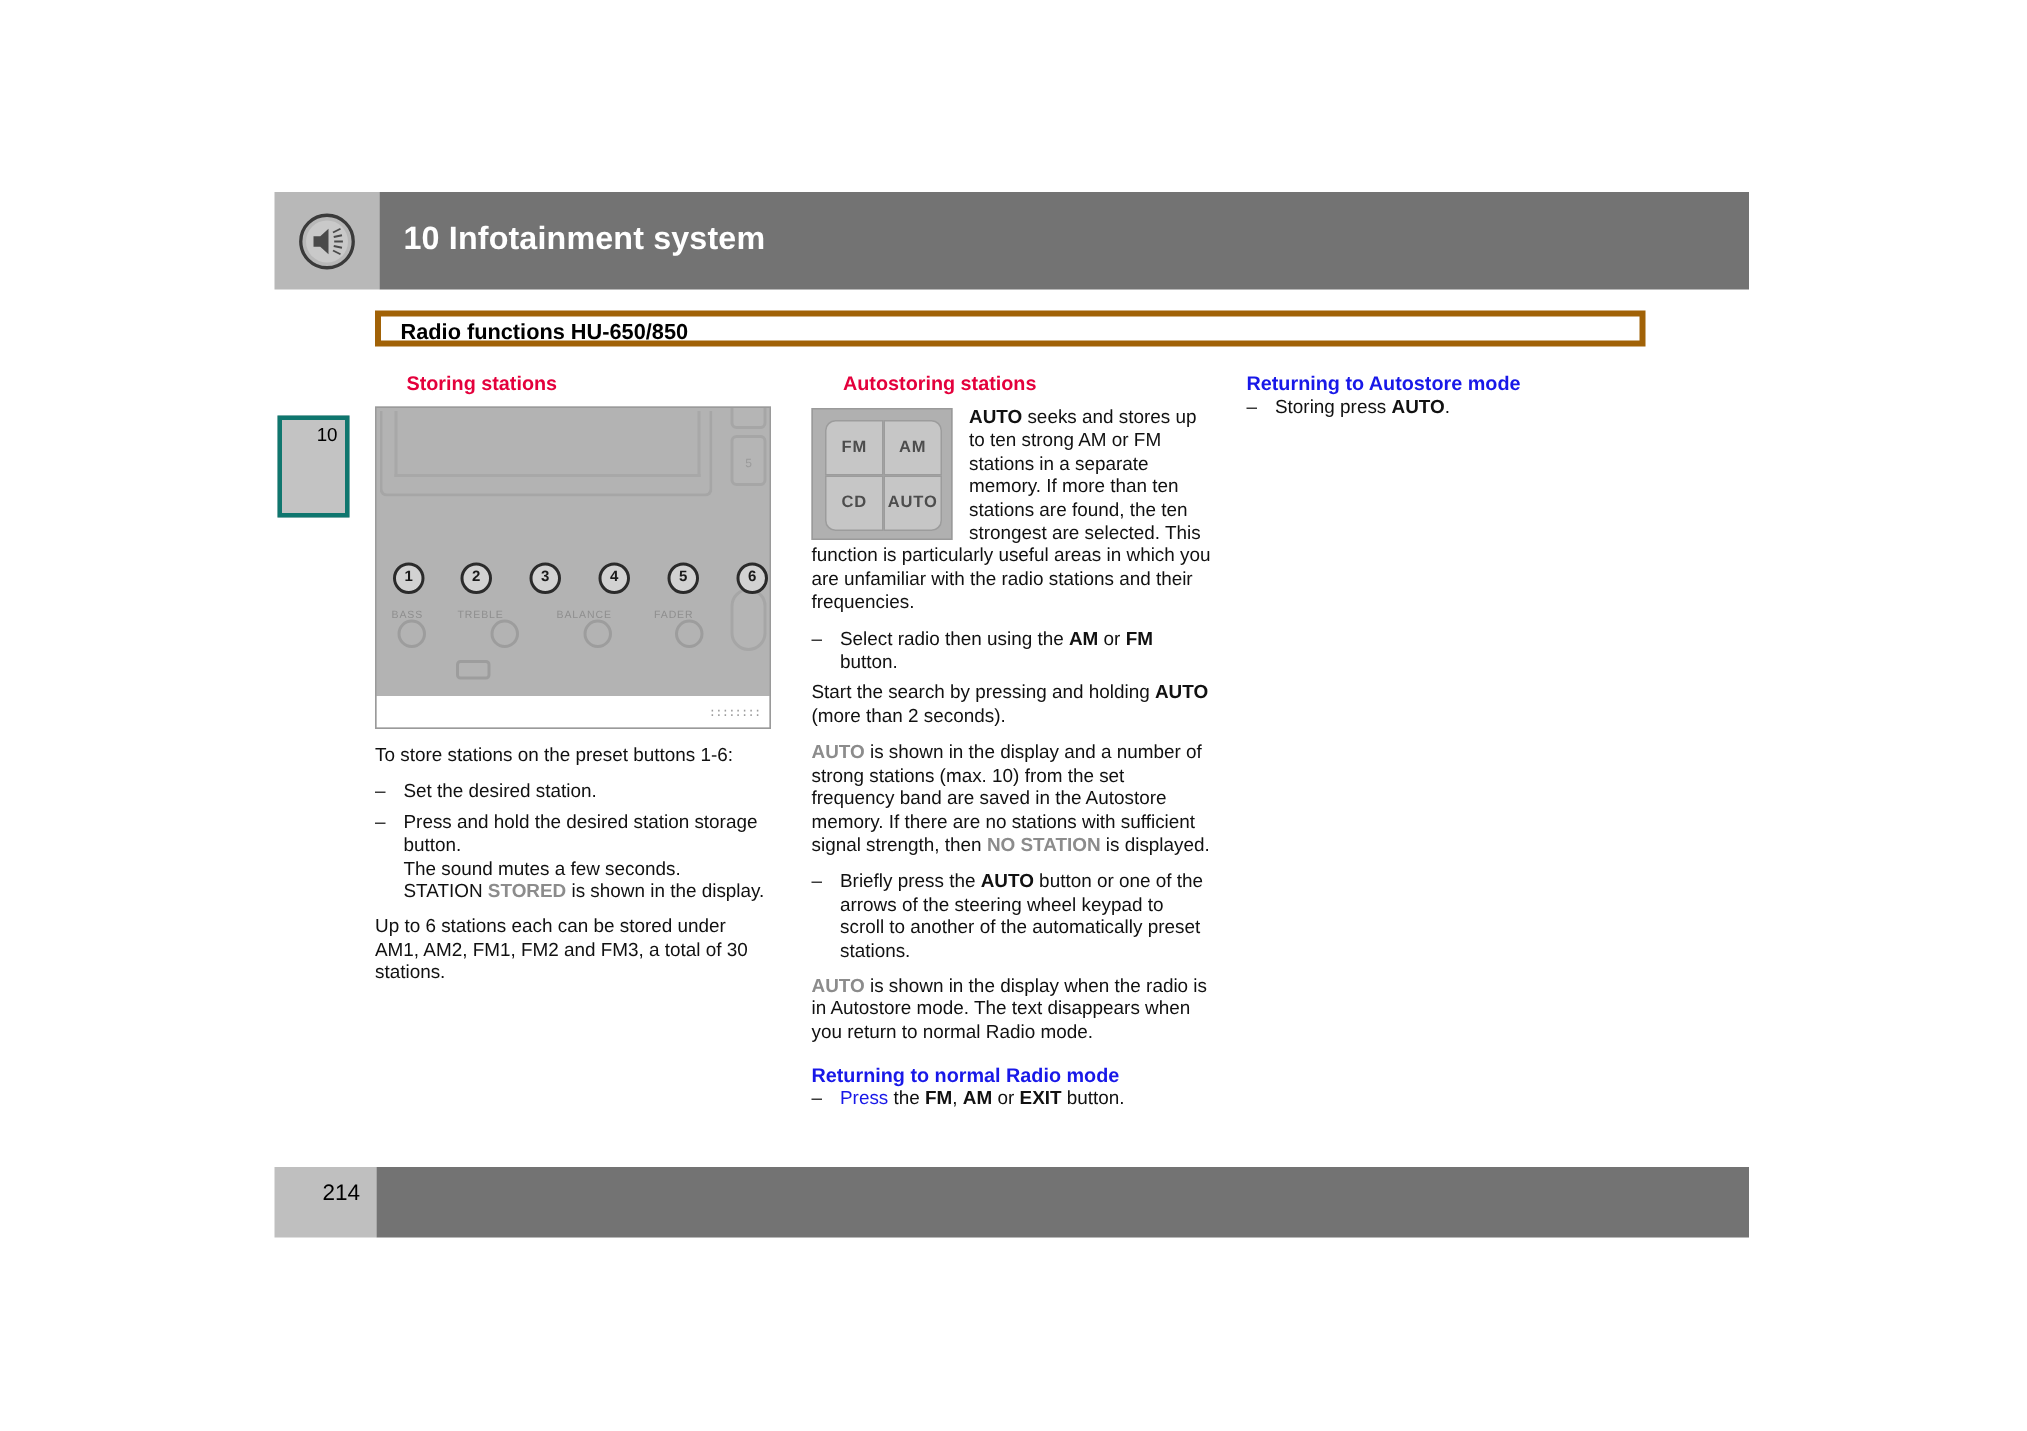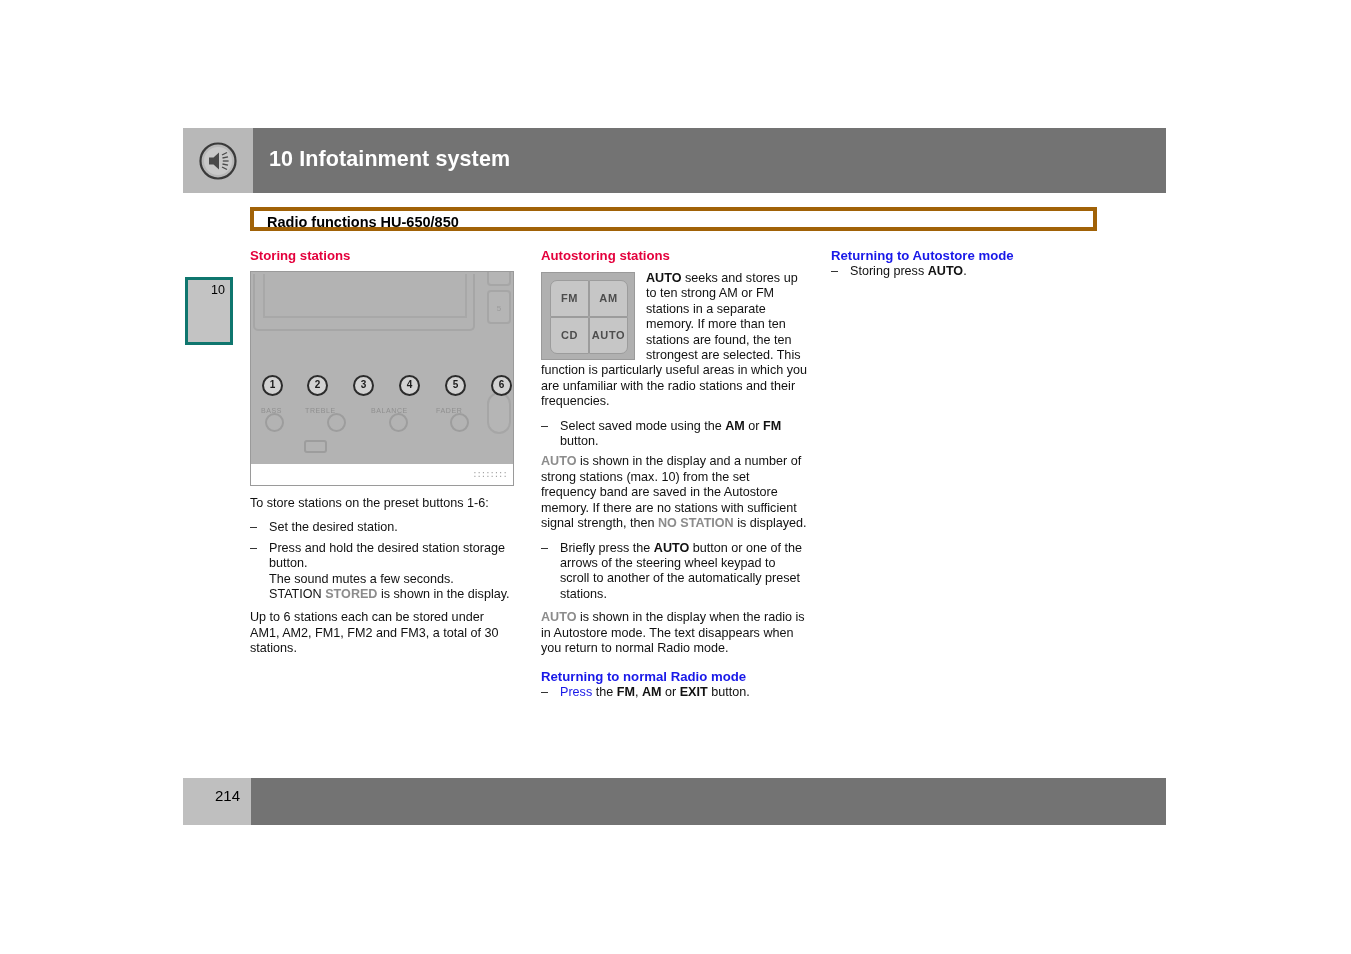--- a/index.html
+++ b/index.html
@@ -140,21 +140,21 @@
   .col-left  { left: 250px; width: 266px; }
   .col-mid   { left: 541px; width: 266px; }
   .col-right { left: 831px; width: 266px; }
 
   h3.sec-head {
     margin: 0 0 8px 0;
     font-size: 13.2px;
     font-weight: bold;
     line-height: 15px;
   }
-  h3.red  { color: #e4003c; }
+  h3.red  { color: #e4003c; margin-left: 21px; }
   h3.blue { color: #1818e8; }
   h3.blue.tight { margin-bottom: 1px; }
 
   p {
     margin: 0 0 9px 0;
   }
 
   .bullet {
     position: relative;
     padding-left: 19px;
@@ -413,23 +413,24 @@
           <div class="kp-key bl">CD</div>
           <div class="kp-key br">AUTO</div>
         </div>
       </div>
     </div>
 
     <p><b>AUTO</b><span> seeks and stores up to ten strong AM or FM stations in a separate memory. If more than ten stations are found, the ten strongest are selected. This function is particularly useful areas in which you are unfamiliar with the radio stations and their frequencies.</span></p>
 
     <div class="bullet">
       <span class="dash">–</span>
-      <span>Select saved mode using the </span><b>AM</b><span> or </span><b>FM</b><span> button.</span>
-    </div>
-
+      <span>Select radio then using the </span><b>AM</b><span> or </span><b>FM</b><span> button.</span>
+    </div>
+
+    <p><span>Start the search by pressing and holding </span><b>AUTO</b><span> (more than 2 seconds).</span></p>
 
     <p><span class="disp">AUTO</span><span> is shown in the display and a number of strong stations (max. 10) from the set frequency band are saved in the Autostore memory. If there are no stations with sufficient signal strength, then </span><span class="disp">NO STATION</span><span> is displayed.</span></p>
 
     <div class="bullet" style="margin-bottom:8px;">
       <span class="dash">–</span>
       <span>Briefly press the </span><b>AUTO</b><span> button or one of the arrows of the steering wheel keypad to scroll to another of the automatically preset stations.</span>
     </div>
 
     <p style="margin-bottom:13px;"><span class="disp">AUTO</span><span> is shown in the display when the radio is in Autostore mode. The text disappears when you return to normal Radio mode.</span></p>
 

